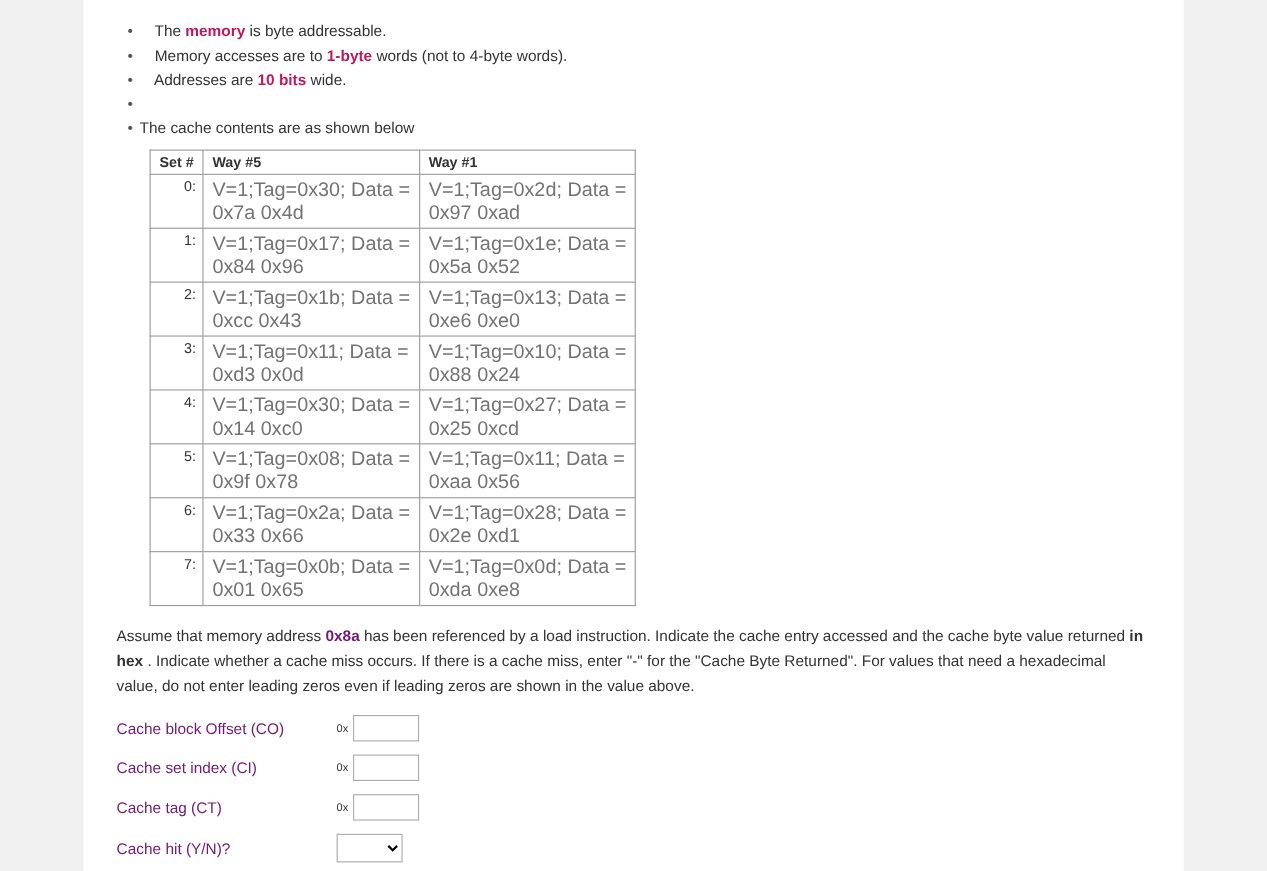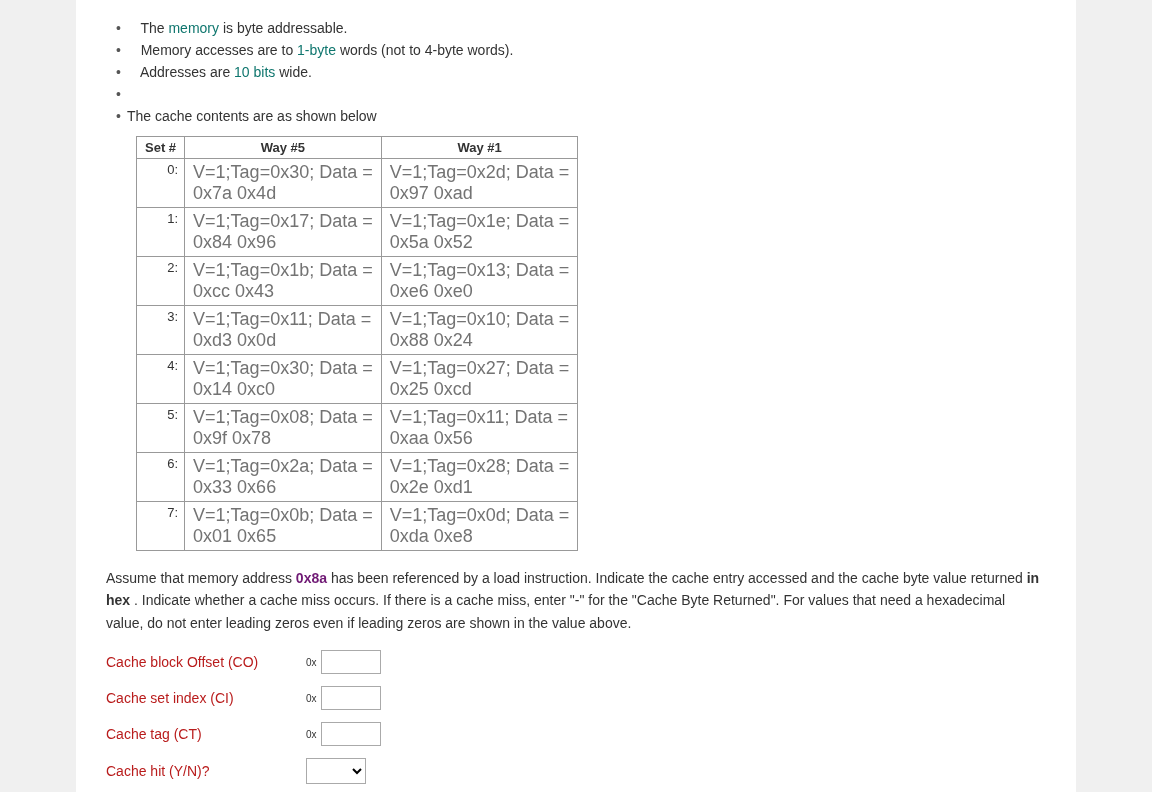--- a/index.html
+++ b/index.html
@@ -28,37 +28,37 @@
       margin-bottom: 6px;
       display: flex;
       align-items: flex-start;
     }
     .bullet-dot {
       color: #555;
       margin-right: 6px;
       flex-shrink: 0;
     }
     .highlight-blue {
-      color: #0f766e;
-      font-weight: normal;
+      color: #be185d;
+      font-weight: bold;
     }
     .cache-table {
       border-collapse: collapse;
       margin: 8px 0 16px 30px;
       font-size: 13px;
     }
     .cache-table th, .cache-table td {
       border: 1px solid #999;
       padding: 3px 8px;
       vertical-align: top;
     }
     .cache-table th {
       background: #fff;
       font-weight: bold;
-      text-align: center;
+      text-align: left;
     }
     .cache-table td.set-num {
       text-align: right;
       padding-right: 6px;
       white-space: nowrap;
       vertical-align: top;
     }
     .way-data {
       color: #737373;
       font-size: 18px;
@@ -78,21 +78,21 @@
     .form-section {
       margin-top: 10px;
     }
     .form-row {
       display: flex;
       align-items: center;
       margin-bottom: 12px;
     }
     .form-label {
       width: 200px;
-      color: #b91c1c;
+      color: #701a75;
       font-size: 14px;
     }
     .form-prefix {
       color: #333;
       margin-right: 4px;
       font-size: 10px;
     }
     .form-input {
       border: 1px solid #aaa;
       padding: 3px 5px;

